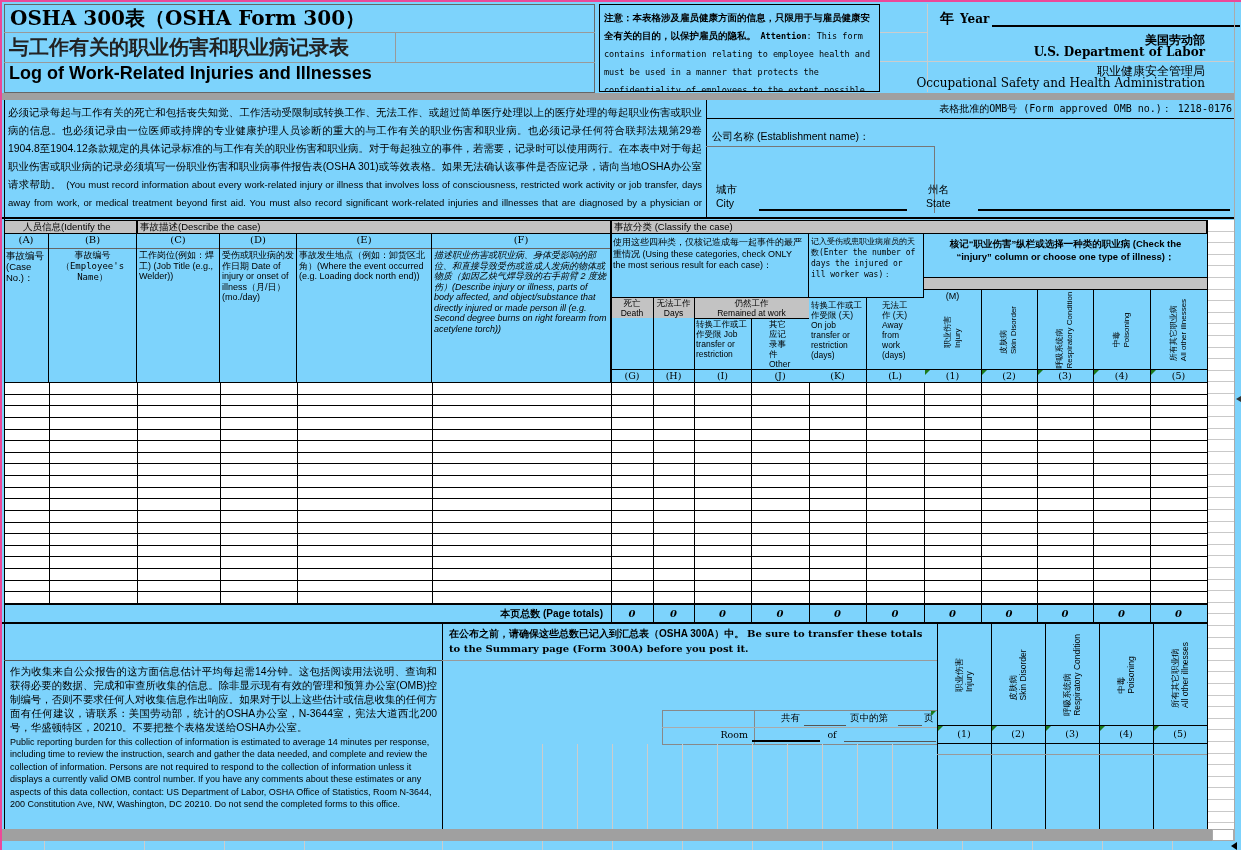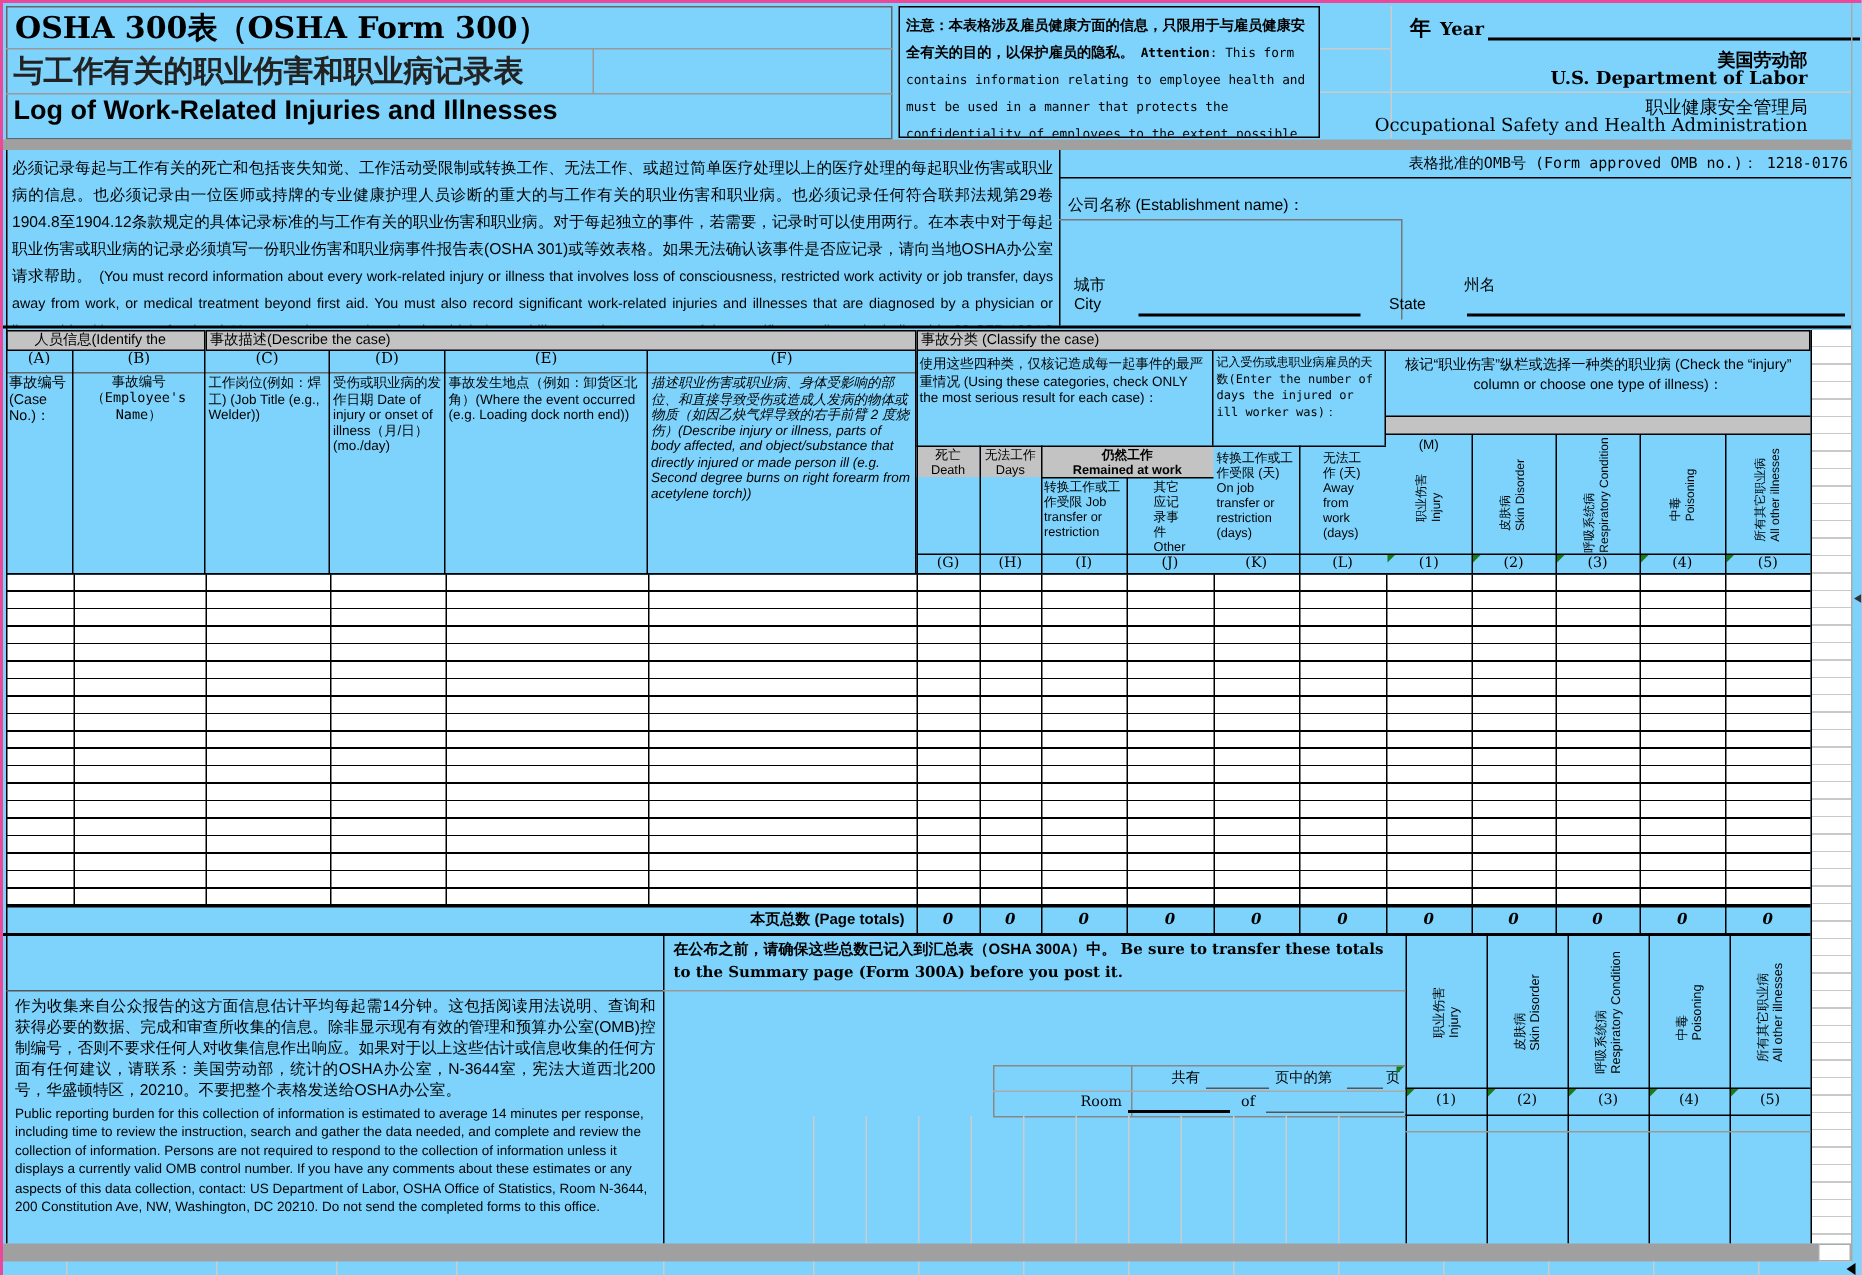--- a/index.html
+++ b/index.html
@@ -61,21 +61,21 @@
   <div class="vline" style="left:704px;top:98px;height:117px;"></div>
   <div class="abs r mono" style="left:710px;top:100px;width:520px;font-size:10px;">表格批准的OMB号 (Form approved OMB no.)：  1218-0176</div>
   <div class="hline" style="left:704px;top:116px;width:528px;"></div>
   <div class="abs" style="left:710px;top:128px;font-size:10.5px;">公司名称 (Establishment name)：</div>
   <div class="hline" style="left:704px;top:144px;width:228px;background:#777;"></div>
   <div class="vline" style="left:932px;top:144px;height:67px;background:#777;"></div>
   <div class="abs" style="left:706px;top:146px;width:224px;height:62px;"></div>
   <div class="abs" style="left:714px;top:181px;font-size:10.5px;">城市</div>
   <div class="abs" style="left:714px;top:195px;font-size:10.5px;">City</div>
   <div class="abs" style="left:757px;top:192px;width:148px;height:17px;border-bottom:2px solid #000;"></div>
-  <div class="abs" style="left:926px;top:181px;font-size:10.5px;margin-left:48px;">州名</div>
+  <div class="abs" style="left:926px;top:181px;font-size:10.5px;">州名</div>
   <div class="abs" style="left:924px;top:195px;font-size:10.5px;">State</div>
   <div class="abs" style="left:976px;top:192px;width:252px;height:17px;border-bottom:2px solid #000;"></div>
   <div class="abs" style="left:0;top:215px;width:1232px;height:2px;background:#000;"></div>
 
   <div class="cell gray" style="left:2px;top:218px;width:133px;height:14px;border:1px solid #000;font-size:9.5px;line-height:12px;padding-left:18px;">人员信息(Identify the person)</div>
   <div class="cell gray" style="left:135px;top:218px;width:474px;height:14px;border:1px solid #000;font-size:9.5px;line-height:12px;padding-left:2px;">事故描述(Describe the case)</div>
   <div class="cell gray" style="left:609px;top:218px;width:596px;height:14px;border:1px solid #000;font-size:9.5px;line-height:12px;padding-left:2px;">事故分类 (Classify the case)</div>
 
   <div class="cell c serif" style="left:2px;top:232px;width:45px;height:14px;border-right:1px solid #000;font-size:10px;">(A)</div>
   <div class="cell c serif" style="left:47px;top:232px;width:88px;height:14px;border-right:1px solid #000;font-size:10px;">(B)</div>
@@ -87,33 +87,33 @@
 
   <div class="cell" style="left:2px;top:246px;width:45px;height:134px;border-right:1px solid #000;font-size:9.5px;line-height:11px;padding:2px;">事故编号 (Case No.)：</div>
   <div class="cell c mono" style="left:47px;top:246px;width:88px;height:134px;border-right:1px solid #000;font-size:9px;line-height:11px;padding:2px;">事故编号（Employee's Name）</div>
   <div class="cell" style="left:135px;top:246px;width:83px;height:134px;border-right:1px solid #000;font-size:9px;line-height:10.5px;padding:2px;">工作岗位(例如：焊工) (Job Title (e.g., Welder))</div>
   <div class="cell" style="left:218px;top:246px;width:77px;height:134px;border-right:1px solid #000;font-size:9px;line-height:10.5px;padding:2px;">受伤或职业病的发作日期 Date of injury or onset of illness（月/日）(mo./day)</div>
   <div class="cell" style="left:295px;top:246px;width:135px;height:134px;border-right:1px solid #000;font-size:9px;line-height:10.5px;padding:2px;">事故发生地点（例如：卸货区北角）(Where the event occurred (e.g. Loading dock north end))</div>
   <div class="cell" style="left:430px;top:246px;width:179px;height:134px;border-right:1px solid #000;font-size:9px;line-height:10.5px;padding:2px;font-style:italic;">描述职业伤害或职业病、身体受影响的部位、和直接导致受伤或造成人发病的物体或物质（如因乙炔气焊导致的右手前臂 2 度烧伤）(Describe injury or illness, parts of body affected, and object/substance that directly injured or made person ill (e.g. Second degree burns on right forearm from acetylene torch))</div>
 
   <div class="cell" style="left:609px;top:232px;width:198px;height:63px;border-right:1px solid #000;font-size:9px;line-height:11.5px;padding:3px 2px;">使用这些四种类，仅核记造成每一起事件的最严重情况 (Using these categories, check ONLY the most serious result for each case)：</div>
   <div class="cell mono" style="left:807px;top:232px;width:115px;height:63px;border-right:1px solid #000;font-size:8px;line-height:11px;padding:2px;">记入受伤或患职业病雇员的天数(Enter the number of days the injured or ill worker was)：</div>
-  <div class="cell c" style="left:922px;top:232px;width:283px;height:43px;font-size:9.5px;line-height:13px;padding:3px 8px;">核记“职业伤害”纵栏或选择一种类的职业病 (Check the “injury” column or choose one type of illness)：</div>
+  <div class="cell c" style="left:922px;top:232px;width:283px;height:43px;font-size:9.5px;line-height:13px;padding:3px 8px;font-weight:bold;">核记“职业伤害”纵栏或选择一种类的职业病 (Check the “injury” column or choose one type of illness)：</div>
   <div class="cell gray" style="left:922px;top:275px;width:283px;height:13px;border-top:1px solid #000;border-bottom:1px solid #000;"></div>
 
   <div class="hline" style="left:609px;top:295px;width:313px;"></div>
   <div class="cell gray c" style="left:609px;top:296px;width:42px;height:20px;font-size:8.5px;line-height:10px;">
       <div>死亡</div>
       <div>Death</div>
     </div>
   <div class="cell gray c" style="left:651px;top:296px;width:41px;height:20px;font-size:8.5px;line-height:10px;">
       <div>无法工作</div>
       <div>Days away</div>
     </div>
-  <div class="cell gray c" style="left:692px;top:296px;width:115px;height:20px;font-size:8.5px;line-height:10px;font-weight:bold;">
+  <div class="cell gray c" style="left:692px;top:296px;width:115px;height:20px;font-size:8.5px;line-height:10px;">
       <div>仍然工作</div>
       <div>Remained at work</div>
     </div>
   <div class="hline" style="left:692px;top:316px;width:115px;"></div>
   <div class="cell" style="left:692px;top:316px;width:57px;height:51px;font-size:8.5px;line-height:10px;padding:1px 2px;">转换工作或工作受限 Job transfer or restriction</div>
   <div class="cell" style="left:749px;top:316px;width:58px;height:51px;font-size:8.5px;line-height:10px;padding:1px 18px;">其它应记录事件 Other recordable cases</div>
   <div class="cell" style="left:807px;top:297px;width:57px;height:70px;font-size:8.5px;line-height:10px;padding:1px 2px;">转换工作或工作受限 (天) On job transfer or restriction (days)</div>
   <div class="cell" style="left:864px;top:297px;width:58px;height:70px;font-size:8.5px;line-height:10px;padding:1px 16px;">无法工作 (天) Away from work (days)</div>
 
   <div class="abs c" style="left:922px;top:289px;width:57px;font-size:9px;">(M)</div>

